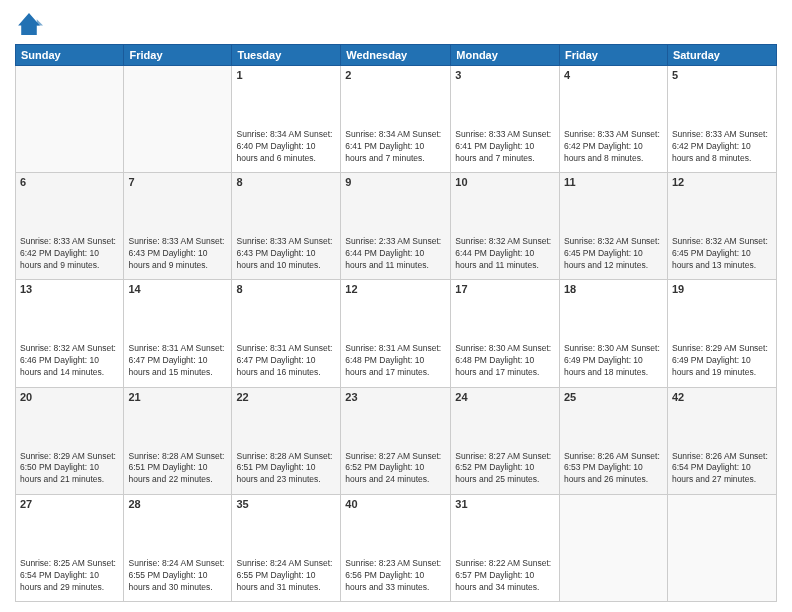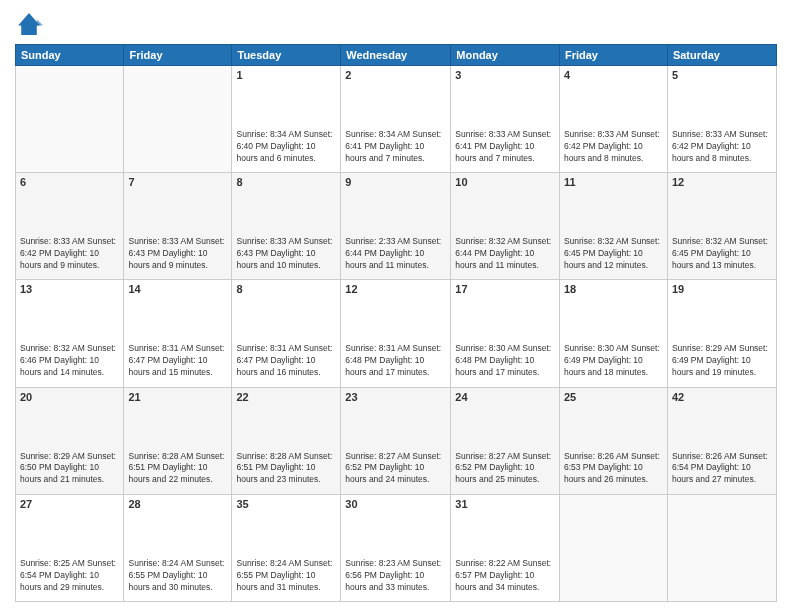--- a/index.html
+++ b/index.html
@@ -311,21 +311,21 @@
 Sunset: 6:55 PM
 Daylight: 10 hours and 30 minutes.</div>
           </td>
           <td>
             <span class="day-num">35</span>
             <div class="day-info">Sunrise: 8:24 AM
 Sunset: 6:55 PM
 Daylight: 10 hours and 31 minutes.</div>
           </td>
           <td>
-            <span class="day-num">30</span>
+            <span class="day-num">40</span>
             <div class="day-info">Sunrise: 8:23 AM
 Sunset: 6:56 PM
 Daylight: 10 hours and 33 minutes.</div>
           </td>
           <td>
             <span class="day-num">31</span>
             <div class="day-info">Sunrise: 8:22 AM
 Sunset: 6:57 PM
 Daylight: 10 hours and 34 minutes.</div>
           </td>

